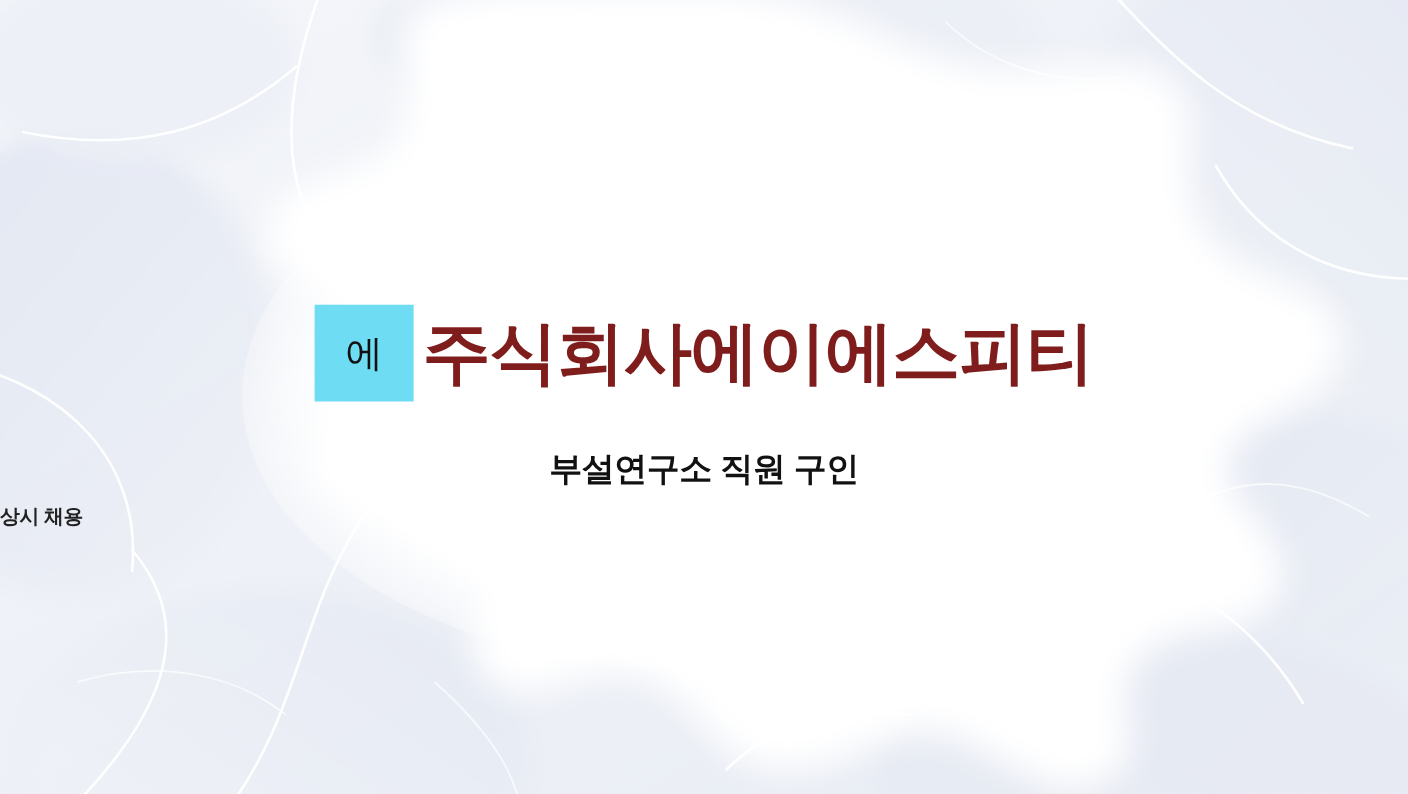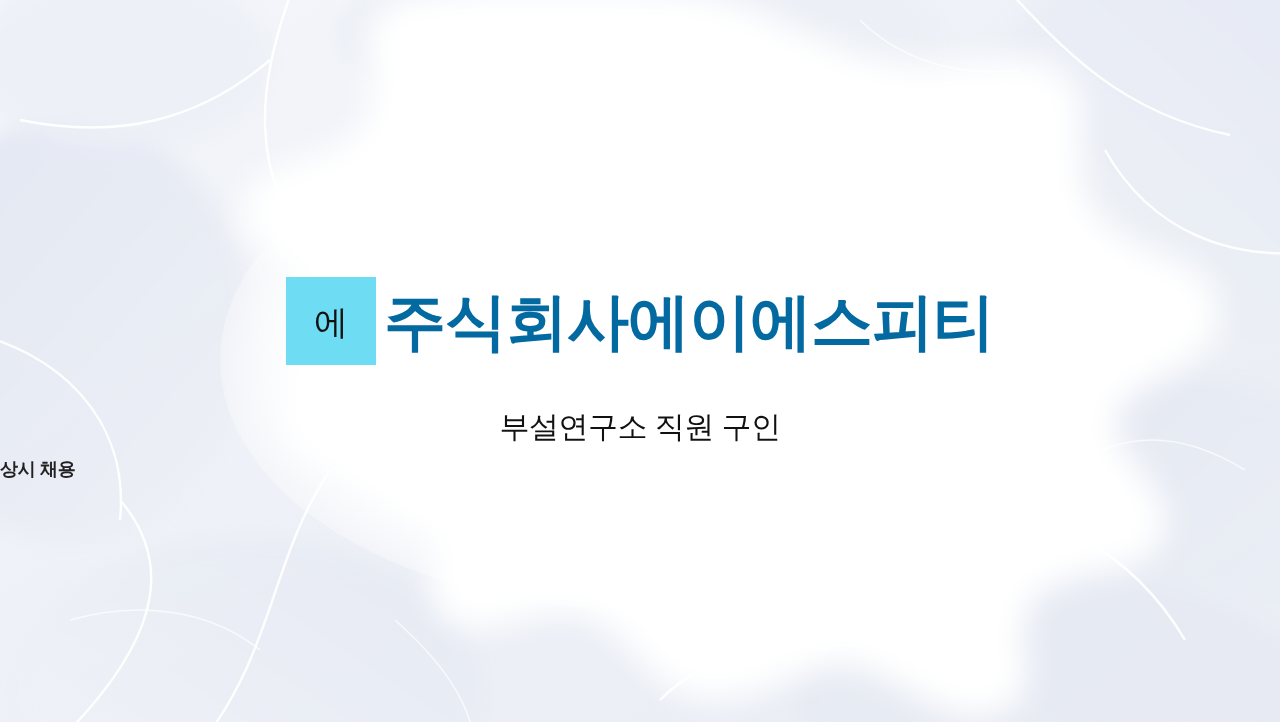--- a/index.html
+++ b/index.html
@@ -68,34 +68,34 @@
     font-weight: 400;
     color: #111111;
     letter-spacing: 0;
     transform: translateY(1px);
   }
 
   .company-name {
     font-size: 62px;
     line-height: 1.05;
     font-weight: 700;
-    color: #0369a1;
+    color: #7f1d1d;
     letter-spacing: -1px;
     white-space: nowrap;
   }
 
   .job-title {
     position: absolute;
     left: 0;
     right: 0;
     top: 384px;
     text-align: center;
     font-size: 30px;
     line-height: 1.2;
-    font-weight: 400;
+    font-weight: 700;
     color: #111111;
     letter-spacing: -0.5px;
   }
 
   .hiring-type {
     position: absolute;
     left: 0;
     right: 0;
     top: 459px;
     font-size: 18px;

